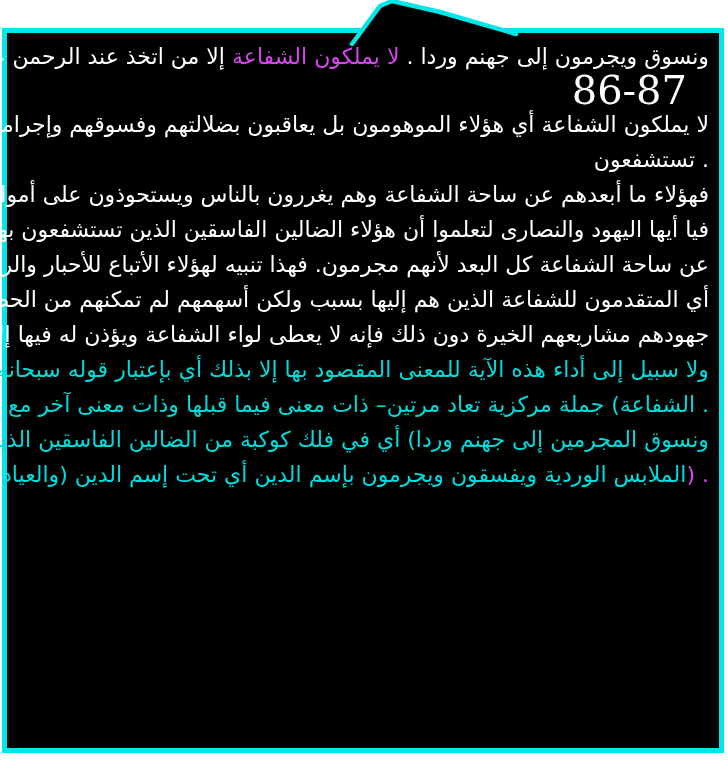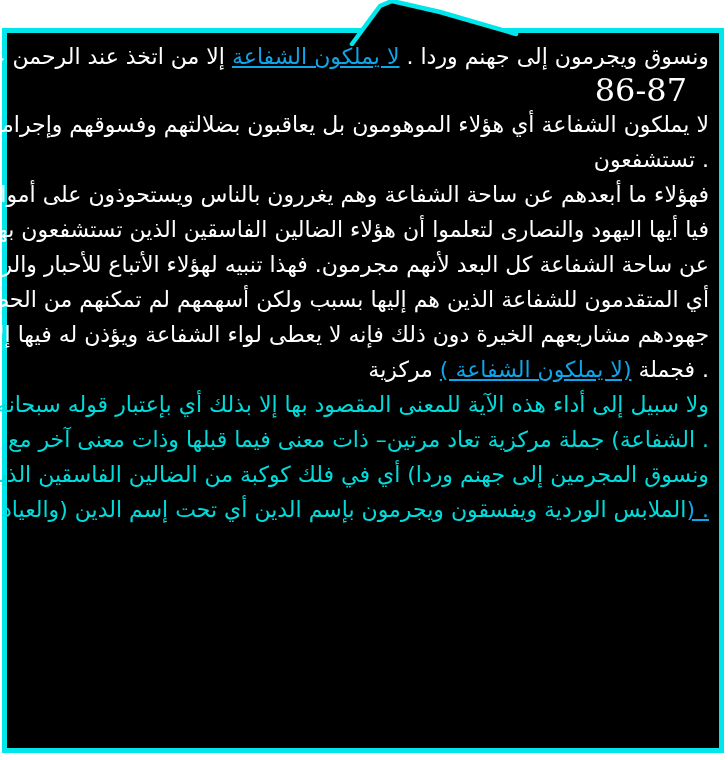--- a/index.html
+++ b/index.html
@@ -30,45 +30,44 @@
     text-align:right;
     color:#ffffff;
     font-size:22px;
     line-height:35px;
   }
   .tline{white-space:nowrap;}
   .tline.digits{
     direction:ltr;
     text-align:right;
     padding-right:22px;
-    font-size:32px;
+    font-size:40px;
     line-height:33px;
     font-family:"DejaVu Serif","Liberation Serif",serif;
   }
   .seg-white{color:#ffffff;}
-  .seg-red{color:#0ea5e9;text-decoration:underline;}
+  .seg-red{color:#d946ef;}
   .seg-cyan{color:#00dcdc;}
 </style>
 </head>
 <body>
 
 <div class="page">
 
   <div class="bubble">
     <div class="textcol" id="text-column">
         <div class="tline"><span class="seg-white">ونسوق ويجرمون إلى جهنم وردا . </span><span class="seg-red">لا يملكون الشفاعة</span><span class="seg-white"> إلا من اتخذ عند الرحمن عهدا )  مريم )*</span></div>
         <div class="tline digits"><span class="seg-white">86-87</span></div>
         <div class="tline"><span class="seg-white">لا يملكون الشفاعة أي هؤلاء الموهومون بل يعاقبون بضلالتهم وفسوقهم وإجرامهم وتضليلهم (1)</span></div>
         <div class="tline"><span class="seg-white">. تستشفعون</span></div>
         <div class="tline"><span class="seg-white">فهؤلاء ما أبعدهم عن ساحة الشفاعة وهم يغررون بالناس ويستحوذون على أموالهم بهذا التقول</span></div>
         <div class="tline"><span class="seg-white">فيا أيها اليهود والنصارى لتعلموا أن هؤلاء الضالين الفاسقين الذين تستشفعون بهم لا يملكون</span></div>
         <div class="tline"><span class="seg-white">عن ساحة الشفاعة كل البعد لأنهم مجرمون. فهذا تنبيه لهؤلاء الأتباع للأحبار والرهبان وأمثالهم</span></div>
         <div class="tline"><span class="seg-white">أي المتقدمون للشفاعة  الذين هم إليها بسبب ولكن أسهمهم لم تمكنهم من الحظوة بها تقاصرت –</span></div>
         <div class="tline"><span class="seg-white">جهودهم مشاريعهم الخيرة دون ذلك فإنه لا يعطى لواء الشفاعة ويؤذن له فيها إلا من إتخذ عند</span></div>
-        <div class="tline"><span class="seg-white">. فجملة </span><span class="seg-red">(لا يملكون الشفاعة )</span><span class="seg-white"> مركزية</span></div>
         <div class="tline"><span class="seg-cyan">ولا سبيل إلى أداء هذه الآية للمعنى المقصود بها إلا بذلك أي بإعتبار قوله سبحانه (لايملكون</span></div>
         <div class="tline"><span class="seg-cyan">. الشفاعة) جملة مركزية تعاد مرتين– ذات معنى فيما قبلها وذات معنى آخر مع ما بعدها</span></div>
         <div class="tline"><span class="seg-cyan">ونسوق المجرمين إلى جهنم وردا) أي في فلك كوكبة من الضالين الفاسقين الذين كانوايرتدون)*</span></div>
         <div class="tline"><span class="seg-red">. (</span><span class="seg-cyan">الملابس الوردية  ويفسقون ويجرمون بإسم الدين أي تحت إسم الدين (والعياذ بالله</span></div>
       </div>
   </div>
 
   <svg class="tail" viewBox="0 0 185 46" xmlns="http://www.w3.org/2000/svg" aria-hidden="true">
     <polygon points="14,46 14,40 40,6 52,1 100,12 172,32 180,46" fill="#000000" stroke="none"></polygon>
     <polyline points="12,44 40,6 52,1 100,12 176,34" fill="none" stroke="#00e6ea" stroke-width="4.5" stroke-linejoin="round" stroke-linecap="round"></polyline>

